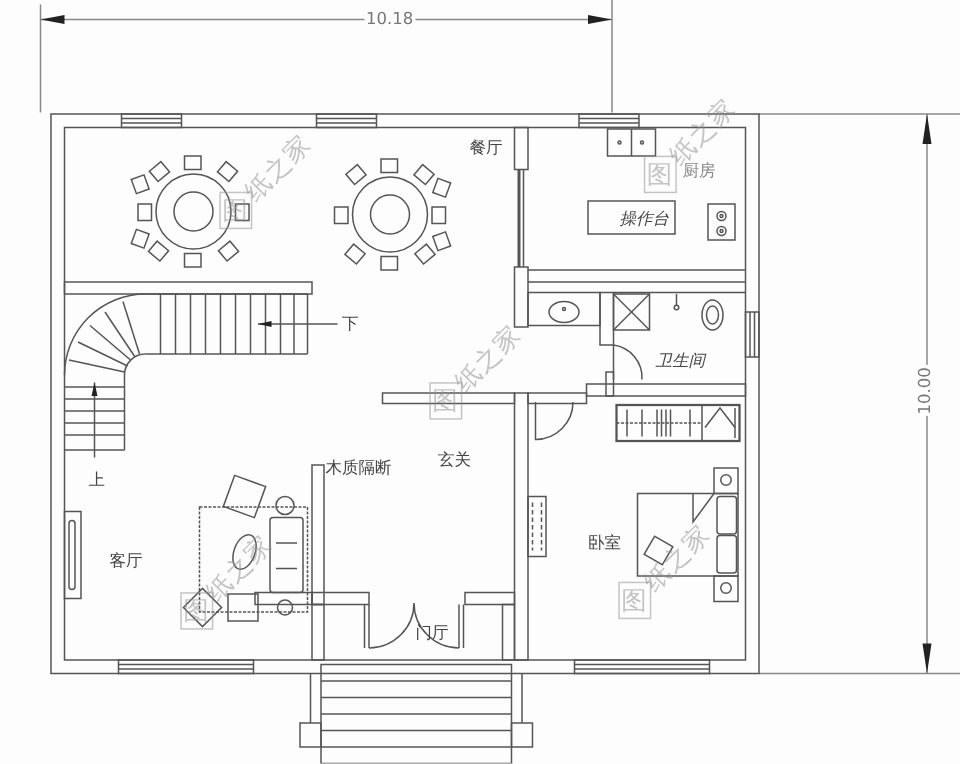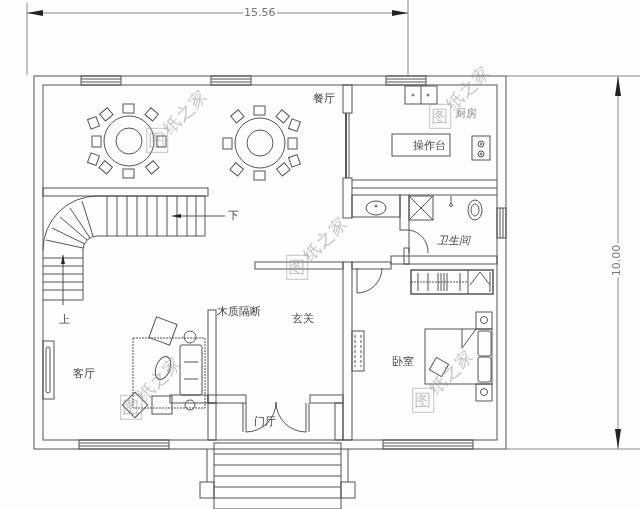--- a/index.html
+++ b/index.html
@@ -253,32 +253,32 @@
       <rect x="232" y="112" width="10" height="9" transform="rotate(-40 237 116)"></rect>
       <rect x="278" y="112" width="10" height="9" transform="rotate(40 283 116)"></rect>
       <rect x="232" y="165" width="10" height="9" transform="rotate(40 237 169)"></rect>
       <rect x="278" y="165" width="10" height="9" transform="rotate(-40 283 169)"></rect>
       <rect x="290" y="120" width="9" height="10" transform="rotate(20 294 125)"></rect>
       <rect x="290" y="156" width="9" height="10" transform="rotate(-20 294 161)"></rect>
     </g>
   </g>
 </svg>
 
-<div class="dim" style="left:243px; top:6px;">15.56</div>
+<div class="dim" style="left:243px; top:6px;">10.18</div>
 <div class="dim" style="left:600px; top:254px; transform:rotate(-90deg);">10.00</div>
 
 <div class="lbl" style="left:313px; top:91px;">餐厅</div>
 <div class="lbl" style="left:455px; top:106px; color:#888;">厨房</div>
-<div class="lbl" style="left:413px; top:138px;">操作台</div>
+<div class="lbl" style="left:413px; top:138px;font-style:italic;">操作台</div>
 <div class="lbl" style="left:437px; top:233px;font-style:italic;">卫生间</div>
 <div class="lbl" style="left:228px; top:208px;">下</div>
 <div class="lbl" style="left:59px; top:312px;">上</div>
 <div class="lbl" style="left:217px; top:304px;">木质隔断</div>
-<div class="lbl" style="left:292px; top:311px;">玄关</div>
+<div class="lbl" style="left:292px; top:299px;">玄关</div>
 <div class="lbl" style="left:73px; top:366px;">客厅</div>
 <div class="lbl" style="left:392px; top:354px;">卧室</div>
-<div class="lbl" style="left:254px; top:414px;">门厅</div>
+<div class="lbl" style="left:277px; top:414px;">门厅</div>
 
 <div class="wm" style="left:138px; top:108px;"><span class="first">图</span><span>纸之家</span></div>
 <div class="wm" style="left:421px; top:84px;"><span class="first">图</span><span>纸之家</span></div>
 <div class="wm" style="left:278px; top:235px;"><span class="first">图</span><span>纸之家</span></div>
 <div class="wm" style="left:112px; top:375px;"><span class="first">图</span><span>纸之家</span></div>
 <div class="wm" style="left:404px; top:368px;"><span class="first">图</span><span>纸之家</span></div>
 
 </body></html>

